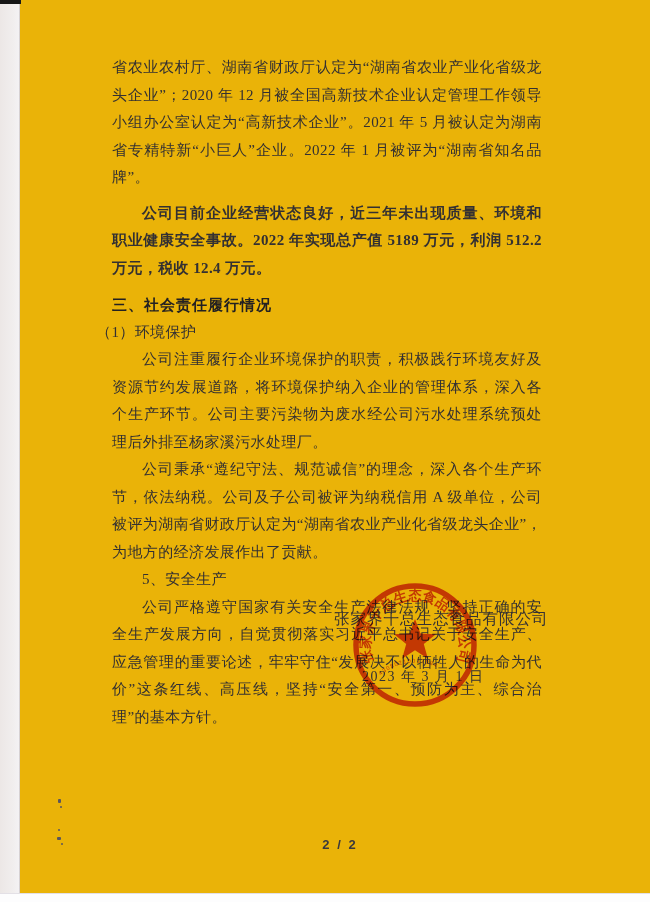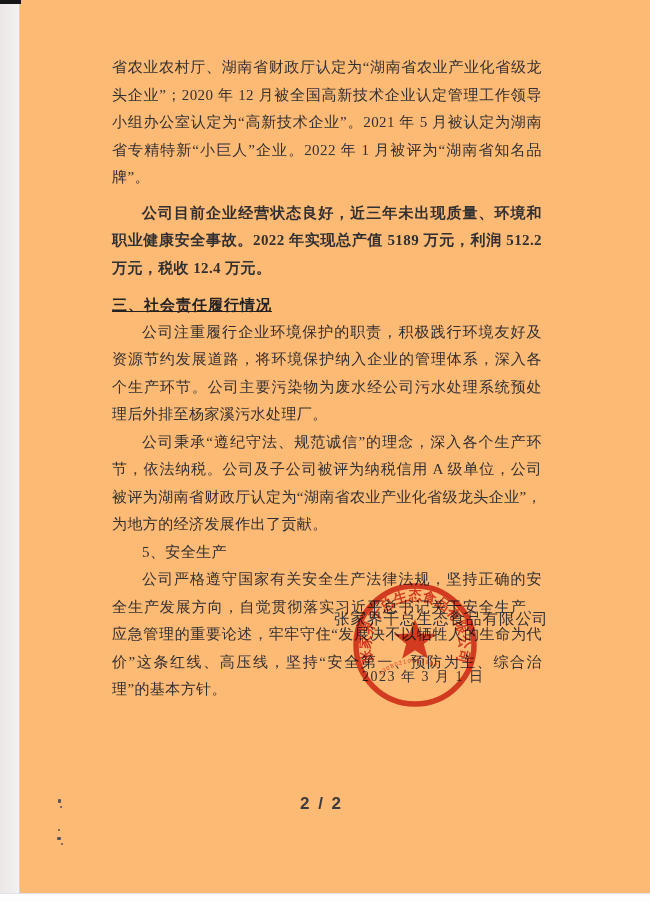--- a/index.html
+++ b/index.html
@@ -1,19 +1,19 @@
 <!DOCTYPE html>
 <html><head>
 <meta charset="utf-8">
 <style>
   html,body{margin:0;padding:0;}
   body{width:650px;height:902px;overflow:hidden;
        font-family:"Liberation Serif","DejaVu Serif",serif;}
   .page{position:relative;width:650px;height:902px;
-        background:#fdba74;
+        background:#eab308;
         color:#2f2d2e;}
   
   .edge-left{position:absolute;left:0;top:0;width:19px;height:902px;
              background:linear-gradient(90deg,#ecE7e6 0%,#f1eeee 70%,#f4f2f4 100%);
              border-right:1px solid rgba(175,170,175,.35);}
   .corner-mark{position:absolute;left:0;top:0;width:21px;height:4px;background:#161616;}
   .bottom-band{position:absolute;left:0;top:893px;width:650px;height:9px;
                background:#fdfdfe;border-top:1px solid #e3e0e6;}
   .speck{position:absolute;background:#5a555c;border-radius:1px;}
   .s1{left:58px;top:799px;width:3px;height:4px;}
@@ -24,57 +24,58 @@
 
   
   .doc{position:absolute;left:112px;top:54px;width:430px;
        font-size:15px;line-height:27.5px;letter-spacing:.4px;
        text-align:justify;color:#333032;}
   .doc p{margin:0;}
   .para{text-indent:2em;}
   .para-gap{margin-top:8px !important;font-weight:bold;}
   .heading{font-weight:700;color:#232122;margin-top:9px !important;
            font-family:"Liberation Sans","DejaVu Sans",sans-serif;
-           letter-spacing:1px;text-decoration:underline;}
+           letter-spacing:1px;}
   .sub1{margin-left:-16px !important;}
   .sub{text-indent:2em;}
 
   
   .sig{position:absolute;left:334px;top:609px;color:#343134;
        font-size:15.5px;letter-spacing:1px;white-space:nowrap;}
   .sig-date{position:absolute;left:362px;top:668px;color:#343134;
             font-size:14px;letter-spacing:1.5px;white-space:nowrap;}
 
   
   .seal{position:absolute;left:340px;top:570px;width:150px;height:150px;
         mix-blend-mode:multiply;opacity:.88;}
 
   
-  .pagenum{position:absolute;left:300px;top:794px;width:80px;text-align:left;
-           font-size:17px;font-weight:700;letter-spacing:2px;color:#3c3a3d;
+  .pagenum{position:absolute;left:300px;top:837px;width:80px;text-align:center;
+           font-size:13px;font-weight:700;letter-spacing:2px;color:#3c3a3d;
            font-family:"Liberation Sans","DejaVu Sans",sans-serif;}
 </style>
 </head>
 <body>
 
 <div class="page">
 
   <div class="edge-left"></div>
   <div class="corner-mark"></div>
   <div class="speck s1"></div>
   <div class="speck s2"></div>
   <div class="speck s3"></div>
   <div class="speck s4"></div>
   <div class="speck s5"></div>
   <div class="bottom-band"></div>
 
   <div class="doc">
     <p class="para-cont">省农业农村厅、湖南省财政厅认定为“湖南省农业产业化省级龙头企业”；2020 年 12 月被全国高新技术企业认定管理工作领导小组办公室认定为“高新技术企业”。2021 年 5 月被认定为湖南省专精特新“小巨人”企业。2022 年 1 月被评为“湖南省知名品牌”。</p>
     <p class="para para-gap">公司目前企业经营状态良好，近三年未出现质量、环境和职业健康安全事故。2022 年实现总产值 5189 万元，利润 512.2 万元，税收 12.4 万元。</p>
     <p class="heading">三、社会责任履行情况</p>
+    <p class="sub1">（1）环境保护</p>
     <p class="para">公司注重履行企业环境保护的职责，积极践行环境友好及资源节约发展道路，将环境保护纳入企业的管理体系，深入各个生产环节。公司主要污染物为废水经公司污水处理系统预处理后外排至杨家溪污水处理厂。</p>
     <p class="para">公司秉承“遵纪守法、规范诚信”的理念，深入各个生产环节，依法纳税。公司及子公司被评为纳税信用 A 级单位，公司被评为湖南省财政厅认定为“湖南省农业产业化省级龙头企业”，为地方的经济发展作出了贡献。</p>
     <p class="sub">5、安全生产</p>
     <p class="para">公司严格遵守国家有关安全生产法律法规，坚持正确的安全生产发展方向，自觉贯彻落实习近平总书记关于安全生产、应急管理的重要论述，牢牢守住“发展决不以牺牲人的生命为代价”这条红线、高压线，坚持“安全第一、预防为主、综合治理”的基本方针。</p>
   </div>
 
   <div class="sig">张家界千总生态食品有限公司</div>
   <div class="sig-date">2023 年 3 月 1 日</div>
 
   <svg class="seal" viewBox="0 0 150 150" xmlns="http://www.w3.org/2000/svg">

